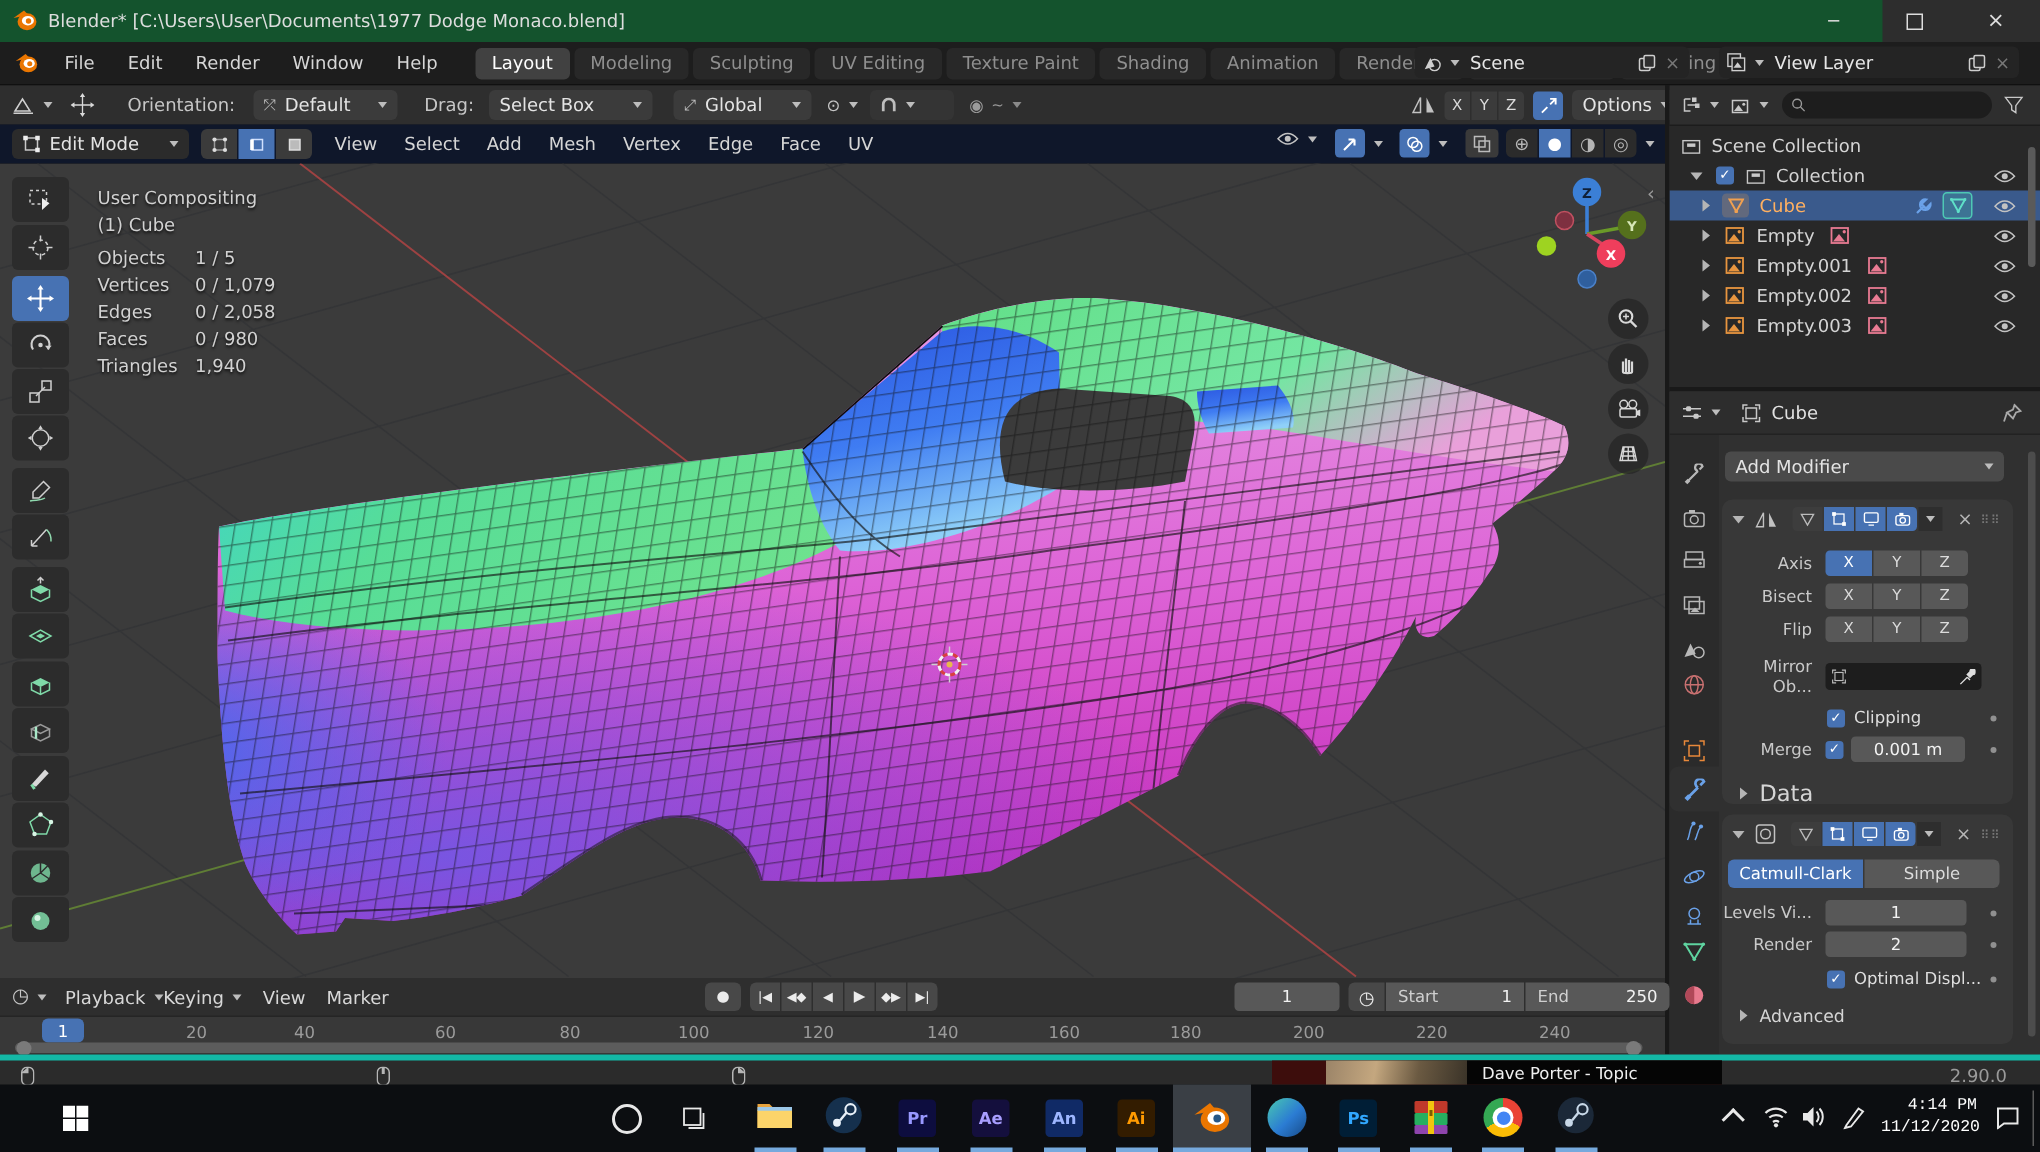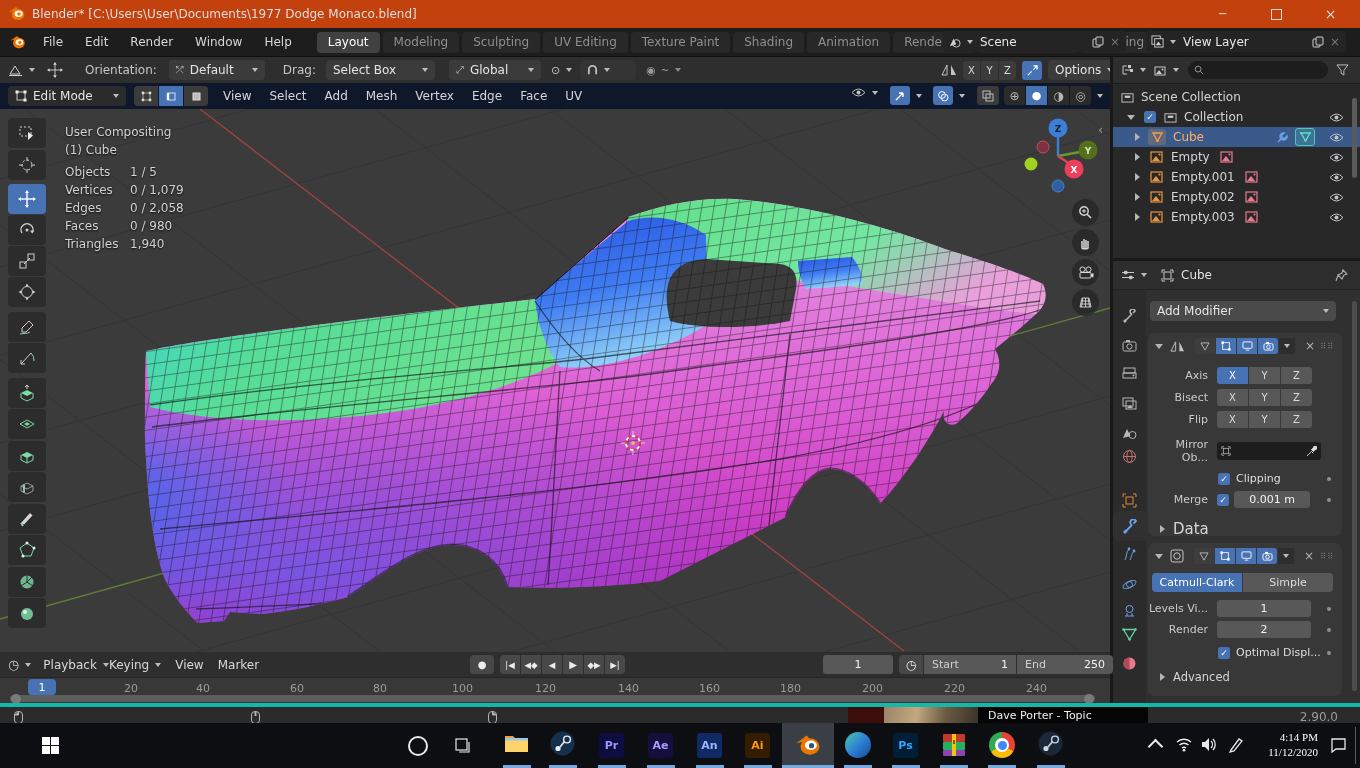--- a/index.html
+++ b/index.html
@@ -2,21 +2,21 @@
 <html><head>
 <meta charset="utf-8">
 <style>
   html,body{margin:0;padding:0;background:#000}
   #app{position:relative;width:1360px;height:768px;overflow:hidden;
        font-family:"DejaVu Sans","Liberation Sans",sans-serif;font-size:12px;color:#d8d8d8;background:#2d2d2d}
   .ab{position:absolute}
   .fx{display:flex;align-items:center}
   .nosel{white-space:nowrap}
   
-  .titlebar{left:0;top:0;width:1360px;height:28px;background:#c2410c;display:flex;align-items:center}
+  .titlebar{left:0;top:0;width:1255px;height:28px;background:#14532d;display:flex;align-items:center}
   .menubar{left:0;top:28px;width:1360px;height:28px;background:#1d1d1d;display:flex;align-items:center;border-bottom:1px solid #101010}
   .menu-item{padding:0 11px;height:100%;display:flex;align-items:center;color:#d6d6d6;cursor:default}
   .ws-tab{height:21px;padding:0 11px;border-radius:4px;background:#282828;color:#8f8f8f;display:flex;align-items:center;margin-right:3px;font-size:12px}
   .ws-tab.active{background:#414141;color:#fdfdfd}
   .hdr-row{background:#2e2e2e;border-bottom:1px solid #1c1c1c;display:flex;align-items:center}
   .dd{height:20px;background:#3b3b3b;border-radius:4px;display:flex;align-items:center;padding:0 7px;color:#e4e4e4;font-size:12px}
   .chev{width:0;height:0;border-left:3.5px solid transparent;border-right:3.5px solid transparent;border-top:4.5px solid #bdbdbd;display:inline-block;margin-left:6px}
   .lbl{color:#c6c6c6;font-size:12px}
   .sq-btn{height:19px;background:#3b3b3b;display:flex;align-items:center;justify-content:center;color:#dcdcdc;font-size:10px}
   .blue{background:#4772b3!important;color:#fff!important}
@@ -1260,21 +1260,21 @@
         <path d="M2,5 A10,10 0 0 1 16,5 M4.5,8 A7,7 0 0 1 13.5,8 M7,11 A3.5,3.5 0 0 1 11,11" fill="none" stroke="#e8e8e8" stroke-width="1.5"></path>
         <circle cx="9" cy="13.2" r="1.4" fill="#e8e8e8"></circle>
       </svg>
     <svg class="ab" style="left:1201px;top:14px" width="17" height="15" viewBox="0 0 17 15">
         <path d="M1,5 h3 l4,-4 v13 l-4,-4 h-3 Z" fill="#e8e8e8"></path>
         <path d="M10,4 A5,5 0 0 1 10,11 M12,2 A8,8 0 0 1 12,13" fill="none" stroke="#e8e8e8" stroke-width="1.3"></path>
       </svg>
     <svg class="ab" style="left:1228px;top:14px" width="16" height="16" viewBox="0 0 16 16">
         <path d="M3,13 L11,2 L14,4 L6,14 L2,15 Z" fill="none" stroke="#e8e8e8" stroke-width="1.3"></path>
       </svg>
-    <div class="ab" style="left:1254px;top:7px;width:64px;text-align:right;color:#fff;font-size:11px;line-height:15px;font-family:Liberation Serif, serif">
+    <div class="ab" style="left:1254px;top:7px;width:64px;text-align:right;color:#fff;font-size:11px;line-height:15px;font-family:Liberation Mono, monospace">
       <div>4:14 PM</div>
       <div>11/12/2020</div>
     </div>
     <svg class="ab" style="left:1330px;top:14px" width="17" height="16" viewBox="0 0 17 16">
         <path d="M2,2 H15 V12 H6 L2,15 Z" fill="none" stroke="#e8e8e8" stroke-width="1.3"></path>
       </svg>
     <div class="ab" style="left:1355px;top:4px;width:1px;height:37px;background:#5a5a5a"></div>
   </div>
 
 </div>

